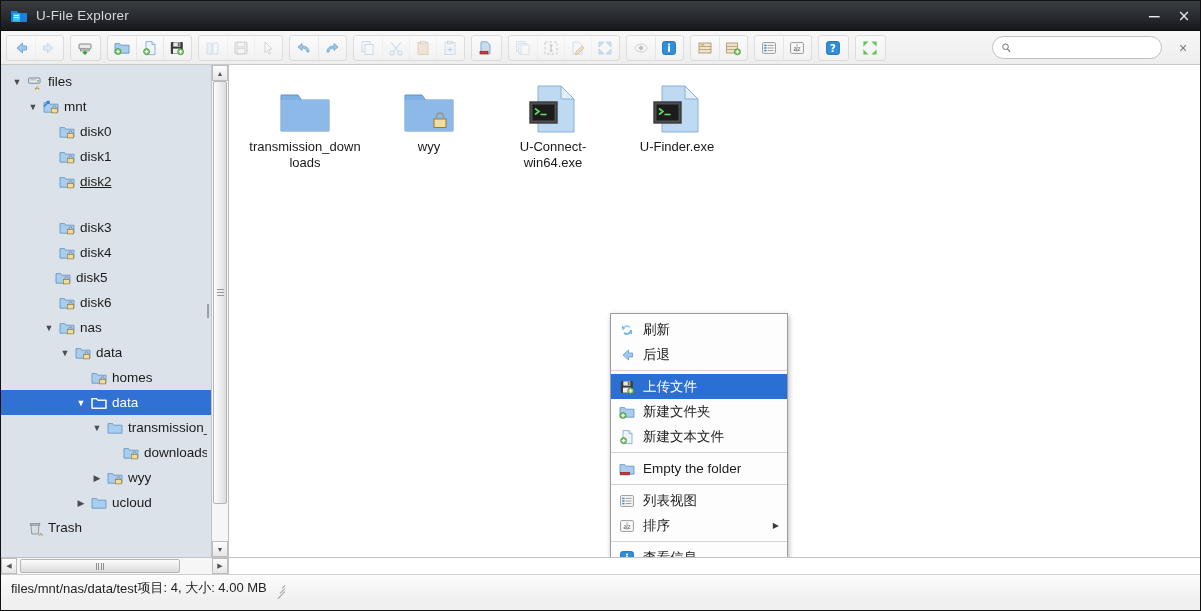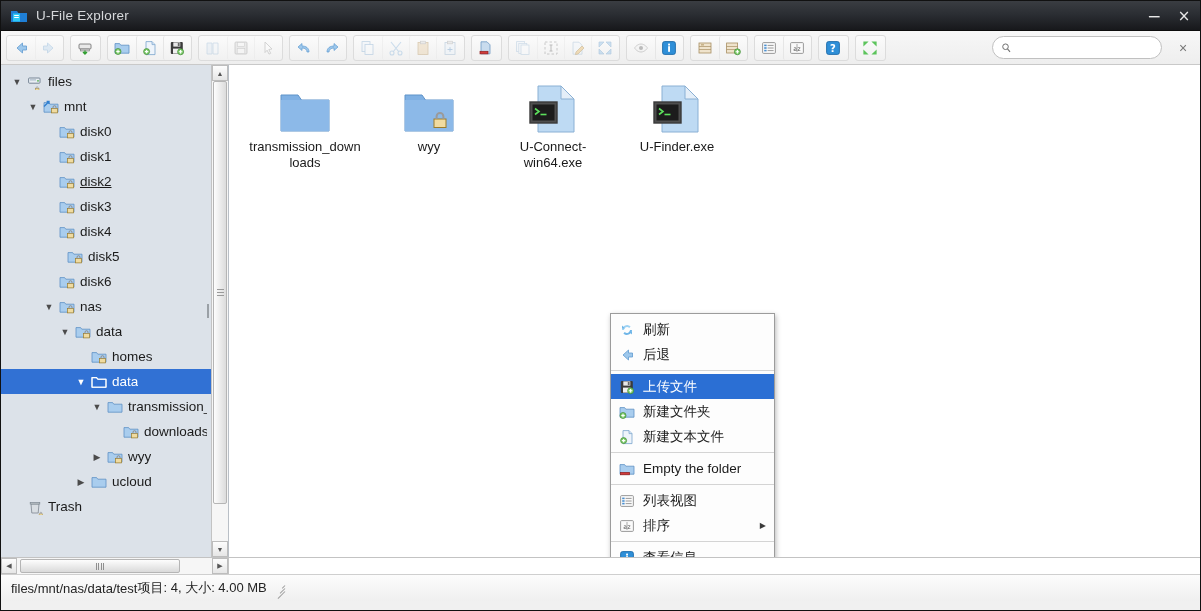--- a/index.html
+++ b/index.html
@@ -153,21 +153,21 @@
   .ficon { height: 50px; display:flex;align-items:flex-end;justify-content:center; }
   .fname {
     margin-top: 6px; font-size: 13px; color: #1a1a1a; text-align: center;
     line-height: 16px; max-width: 118px; word-break: break-word; padding: 0 2px;
     border-radius: 2px;
   }
 
   
   .ctxmenu {
     position: absolute;
-    left: 381px; top: 248px; width: 165px;
+    left: 381px; top: 248px; width: 178px;
     background: #fdfdfd;
     border: 1px solid #9c9c9c;
     box-shadow: 1px 2px 5px rgba(0,0,0,.28);
     padding: 3px 0;
     z-index: 40;
   }
   .ctxitem {
     height: 25px; display: flex; align-items: center;
     padding: 0 6px; cursor: pointer; color: #1b1b1b; font-size: 13.5px;
     position: relative;
@@ -570,43 +570,43 @@
             <span class="twist"></span>
             <span class="ticon">
               <svg width="16" height="16" viewBox="0 0 16 16">
                 <path d="M1 3.6h4.6l1.2 1.6H15v8H1z" fill="#a9cdee" stroke="#5d90c4" stroke-width=".8"></path>
                 <rect x="8.5" y="9.5" width="6" height="4.4" fill="#f0dba0" stroke="#9c7c2a" stroke-width=".7"></rect>
                 <path d="M10 9.5v-1.3a1.5 1.5 0 013 0v1.3" fill="none" stroke="#8c8c8c" stroke-width="1"></path>
               </svg>
             </span>
             <span class="tlabel">disk2</span>
           </div>
+          <div class="tnode" style="padding-left: 40px; margin-top: 21px;">
+            <span class="twist"></span>
+            <span class="ticon">
+              <svg width="16" height="16" viewBox="0 0 16 16">
+                <path d="M1 3.6h4.6l1.2 1.6H15v8H1z" fill="#a9cdee" stroke="#5d90c4" stroke-width=".8"></path>
+                <rect x="8.5" y="9.5" width="6" height="4.4" fill="#f0dba0" stroke="#9c7c2a" stroke-width=".7"></rect>
+                <path d="M10 9.5v-1.3a1.5 1.5 0 013 0v1.3" fill="none" stroke="#8c8c8c" stroke-width="1"></path>
+              </svg>
+            </span>
+            <span class="tlabel">disk3</span>
+          </div>
           <div class="tnode" style="padding-left: 40px;">
             <span class="twist"></span>
             <span class="ticon">
               <svg width="16" height="16" viewBox="0 0 16 16">
                 <path d="M1 3.6h4.6l1.2 1.6H15v8H1z" fill="#a9cdee" stroke="#5d90c4" stroke-width=".8"></path>
                 <rect x="8.5" y="9.5" width="6" height="4.4" fill="#f0dba0" stroke="#9c7c2a" stroke-width=".7"></rect>
                 <path d="M10 9.5v-1.3a1.5 1.5 0 013 0v1.3" fill="none" stroke="#8c8c8c" stroke-width="1"></path>
               </svg>
             </span>
-            <span class="tlabel">disk3</span>
-          </div>
-          <div class="tnode" style="padding-left: 40px;">
-            <span class="twist"></span>
-            <span class="ticon">
-              <svg width="16" height="16" viewBox="0 0 16 16">
-                <path d="M1 3.6h4.6l1.2 1.6H15v8H1z" fill="#a9cdee" stroke="#5d90c4" stroke-width=".8"></path>
-                <rect x="8.5" y="9.5" width="6" height="4.4" fill="#f0dba0" stroke="#9c7c2a" stroke-width=".7"></rect>
-                <path d="M10 9.5v-1.3a1.5 1.5 0 013 0v1.3" fill="none" stroke="#8c8c8c" stroke-width="1"></path>
-              </svg>
-            </span>
             <span class="tlabel">disk4</span>
           </div>
-          <div class="tnode" style="padding-left: 48px; text-align: right;">
+          <div class="tnode" style="padding-left: 36px; text-align: right;">
             <span class="twist"></span>
             <span class="ticon">
               <svg width="16" height="16" viewBox="0 0 16 16">
                 <path d="M1 3.6h4.6l1.2 1.6H15v8H1z" fill="#a9cdee" stroke="#5d90c4" stroke-width=".8"></path>
                 <rect x="8.5" y="9.5" width="6" height="4.4" fill="#f0dba0" stroke="#9c7c2a" stroke-width=".7"></rect>
                 <path d="M10 9.5v-1.3a1.5 1.5 0 013 0v1.3" fill="none" stroke="#8c8c8c" stroke-width="1"></path>
               </svg>
             </span>
             <span class="tlabel">disk5</span>
           </div>

